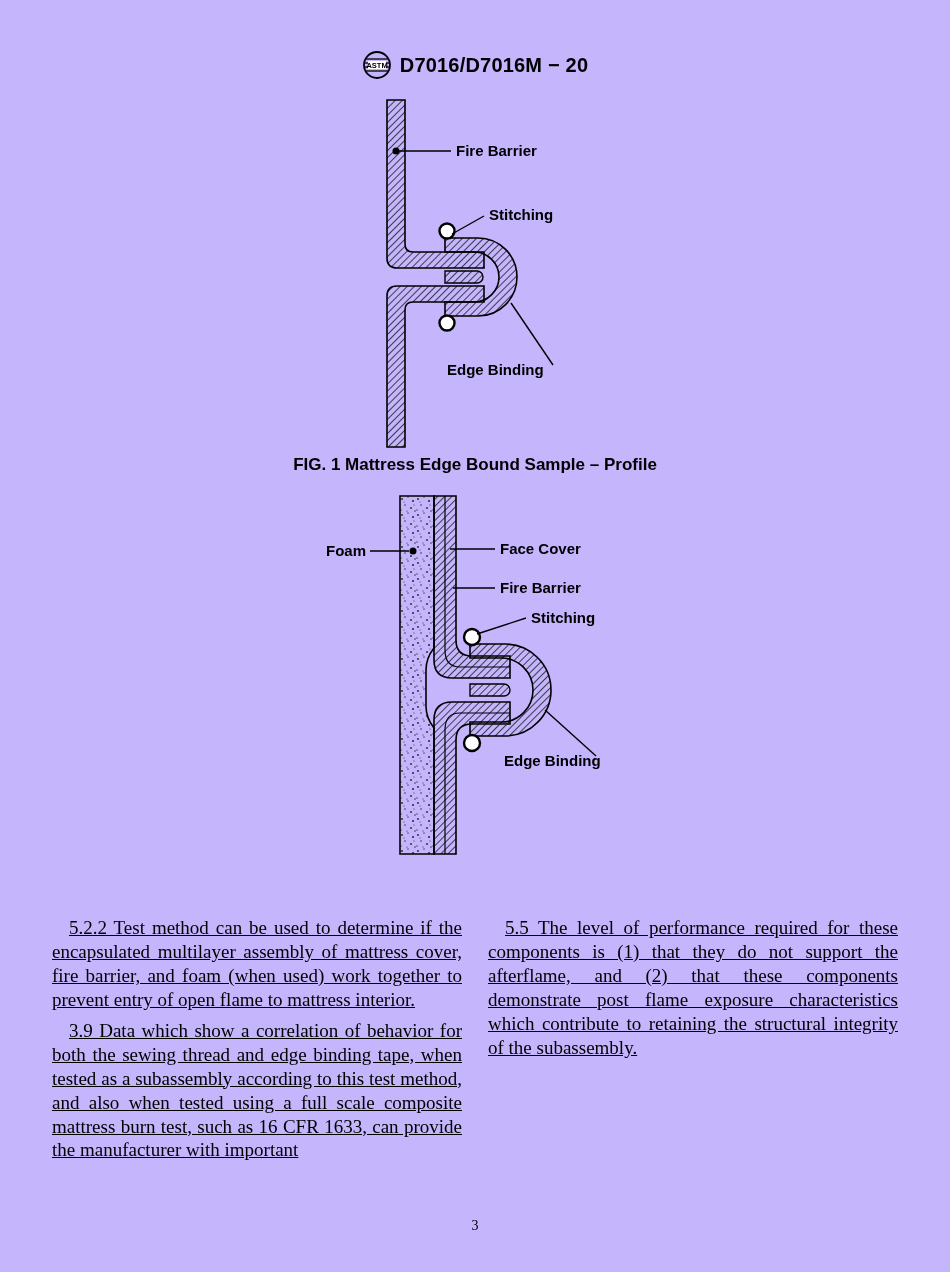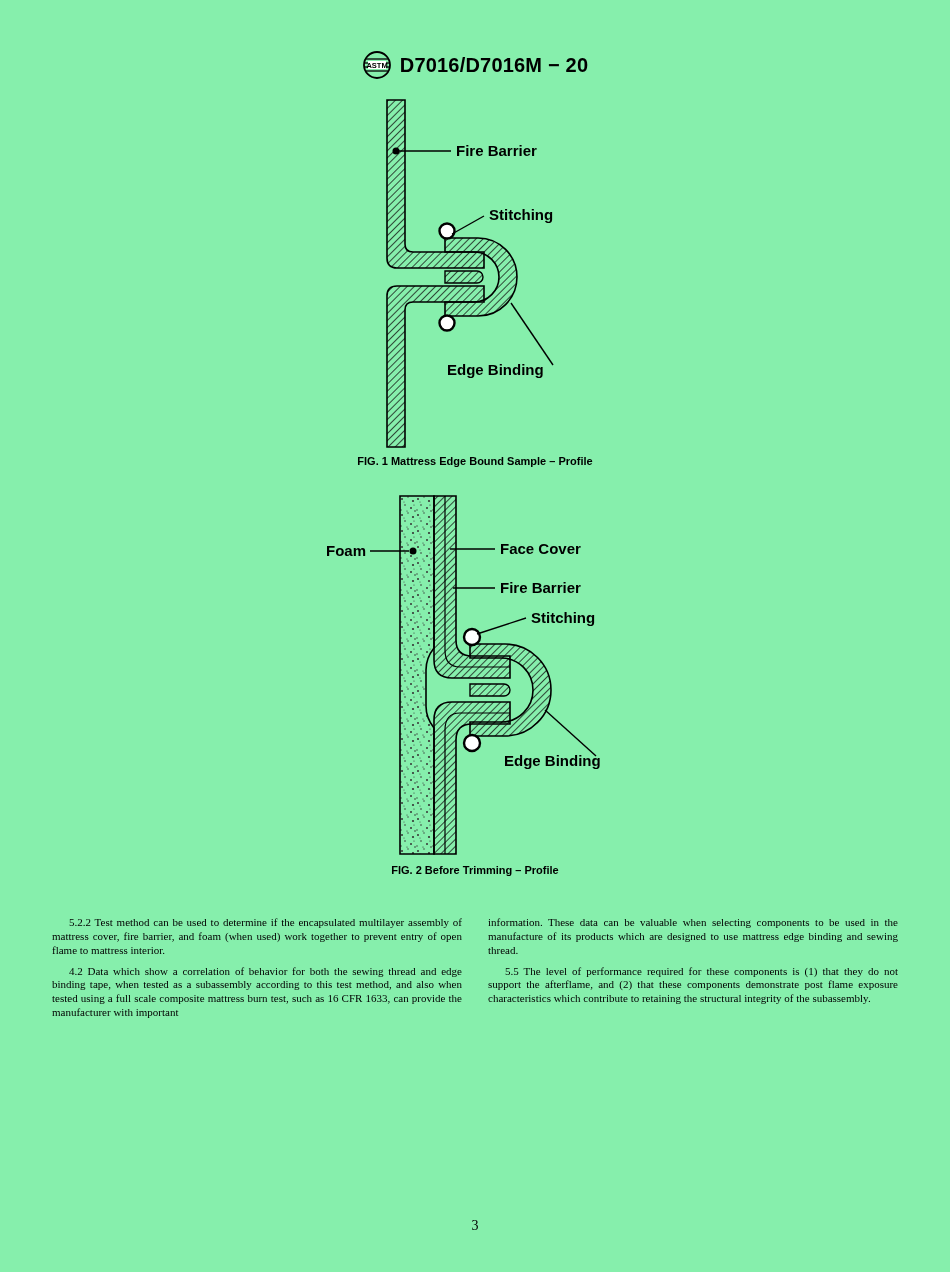--- a/index.html
+++ b/index.html
@@ -1,43 +1,43 @@
 <!DOCTYPE html>
 <html><head>
 <meta charset="utf-8">
 <style>
   * { margin:0; padding:0; box-sizing:border-box; }
   html,body { background:#ffffff; }
   .page {
     position:relative; width:950px; height:1272px; margin:0 auto;
-    background:#86efac; color:#000;
+    background:#c4b5fd; color:#000;
     font-family:"Liberation Serif", serif; overflow:hidden;
   }
   .header {
     position:absolute; top:50px; left:0; width:100%;
     display:flex; justify-content:center; align-items:center; gap:8px;
   }
   .doc-number {
     font-family:"Liberation Sans", sans-serif; font-weight:bold; font-size:20px;
     letter-spacing:0.2px;
   }
   .fig-svg { position:absolute; }
   #fig1 { left:320px; top:92px; }
   #fig2 { left:320px; top:490px; }
   .caption {
     position:absolute; left:0; width:100%; text-align:center;
-    font-family:"Liberation Sans", sans-serif; font-weight:bold; font-size:11px;
+    font-family:"Liberation Sans", sans-serif; font-weight:bold; font-size:17px;
   }
   #caption1 { top:455px; }
   #caption2 { top:864px; }
   .body-text {
     position:absolute; top:916px; left:52px; width:846px;
     display:flex; gap:26px;
   }
-  .col { width:410px; text-align:justify; font-size:11px; line-height:1.26; }
+  .col { width:410px; text-align:justify; font-size:19px; line-height:1.26;text-decoration:underline; }
   .col p { margin-bottom:7px; }
   .col p.indent { text-indent:17px; }
   .page-number {
     position:absolute; top:1218px; left:0; width:100%;
     text-align:center; font-size:14px;
   }
 </style>
 </head>
 <body>
 
@@ -131,28 +131,26 @@
     <line x1="453" y1="588" x2="495" y2="588" stroke="#000" stroke-width="1.4"></line>
     <text x="500" y="593" font-family="Liberation Sans, sans-serif" font-size="15" font-weight="bold">Fire Barrier</text>
 
     <line x1="477" y1="634" x2="526" y2="618" stroke="#000" stroke-width="1.4"></line>
     <text x="531" y="623" font-family="Liberation Sans, sans-serif" font-size="15" font-weight="bold">Stitching</text>
 
     <line x1="545" y1="710" x2="596" y2="756" stroke="#000" stroke-width="1.4"></line>
     <text x="504" y="766" font-family="Liberation Sans, sans-serif" font-size="15" font-weight="bold">Edge Binding</text>
   </svg>
 
-  <div id="caption2" class="caption">FIG. 2 Before Trimming – Profile</div>
 
   <div class="body-text">
     <div class="col">
       <p class="indent">5.2.2 Test method can be used to determine if the encapsulated multilayer assembly of mattress cover, fire barrier, and foam (when used) work together to prevent entry of open flame to mattress interior.</p>
-      <p class="indent">4.2 Data which show a correlation of behavior for both the sewing thread and edge binding tape, when tested as a subassembly according to this test method, and also when tested using a full scale composite mattress burn test, such as 16 CFR 1633, can provide the manufacturer with important</p>
+      <p class="indent">3.9 Data which show a correlation of behavior for both the sewing thread and edge binding tape, when tested as a subassembly according to this test method, and also when tested using a full scale composite mattress burn test, such as 16 CFR 1633, can provide the manufacturer with important</p>
     </div>
     <div class="col">
-      <p>information. These data can be valuable when selecting components to be used in the manufacture of its products which are designed to use mattress edge binding and sewing thread.</p>
       <p class="indent">5.5 The level of performance required for these components is (1) that they do not support the afterflame, and (2) that these components demonstrate post flame exposure characteristics which contribute to retaining the structural integrity of the subassembly.</p>
     </div>
   </div>
 
   <div class="page-number">3</div>
 
 </div>
 
 </body></html>

